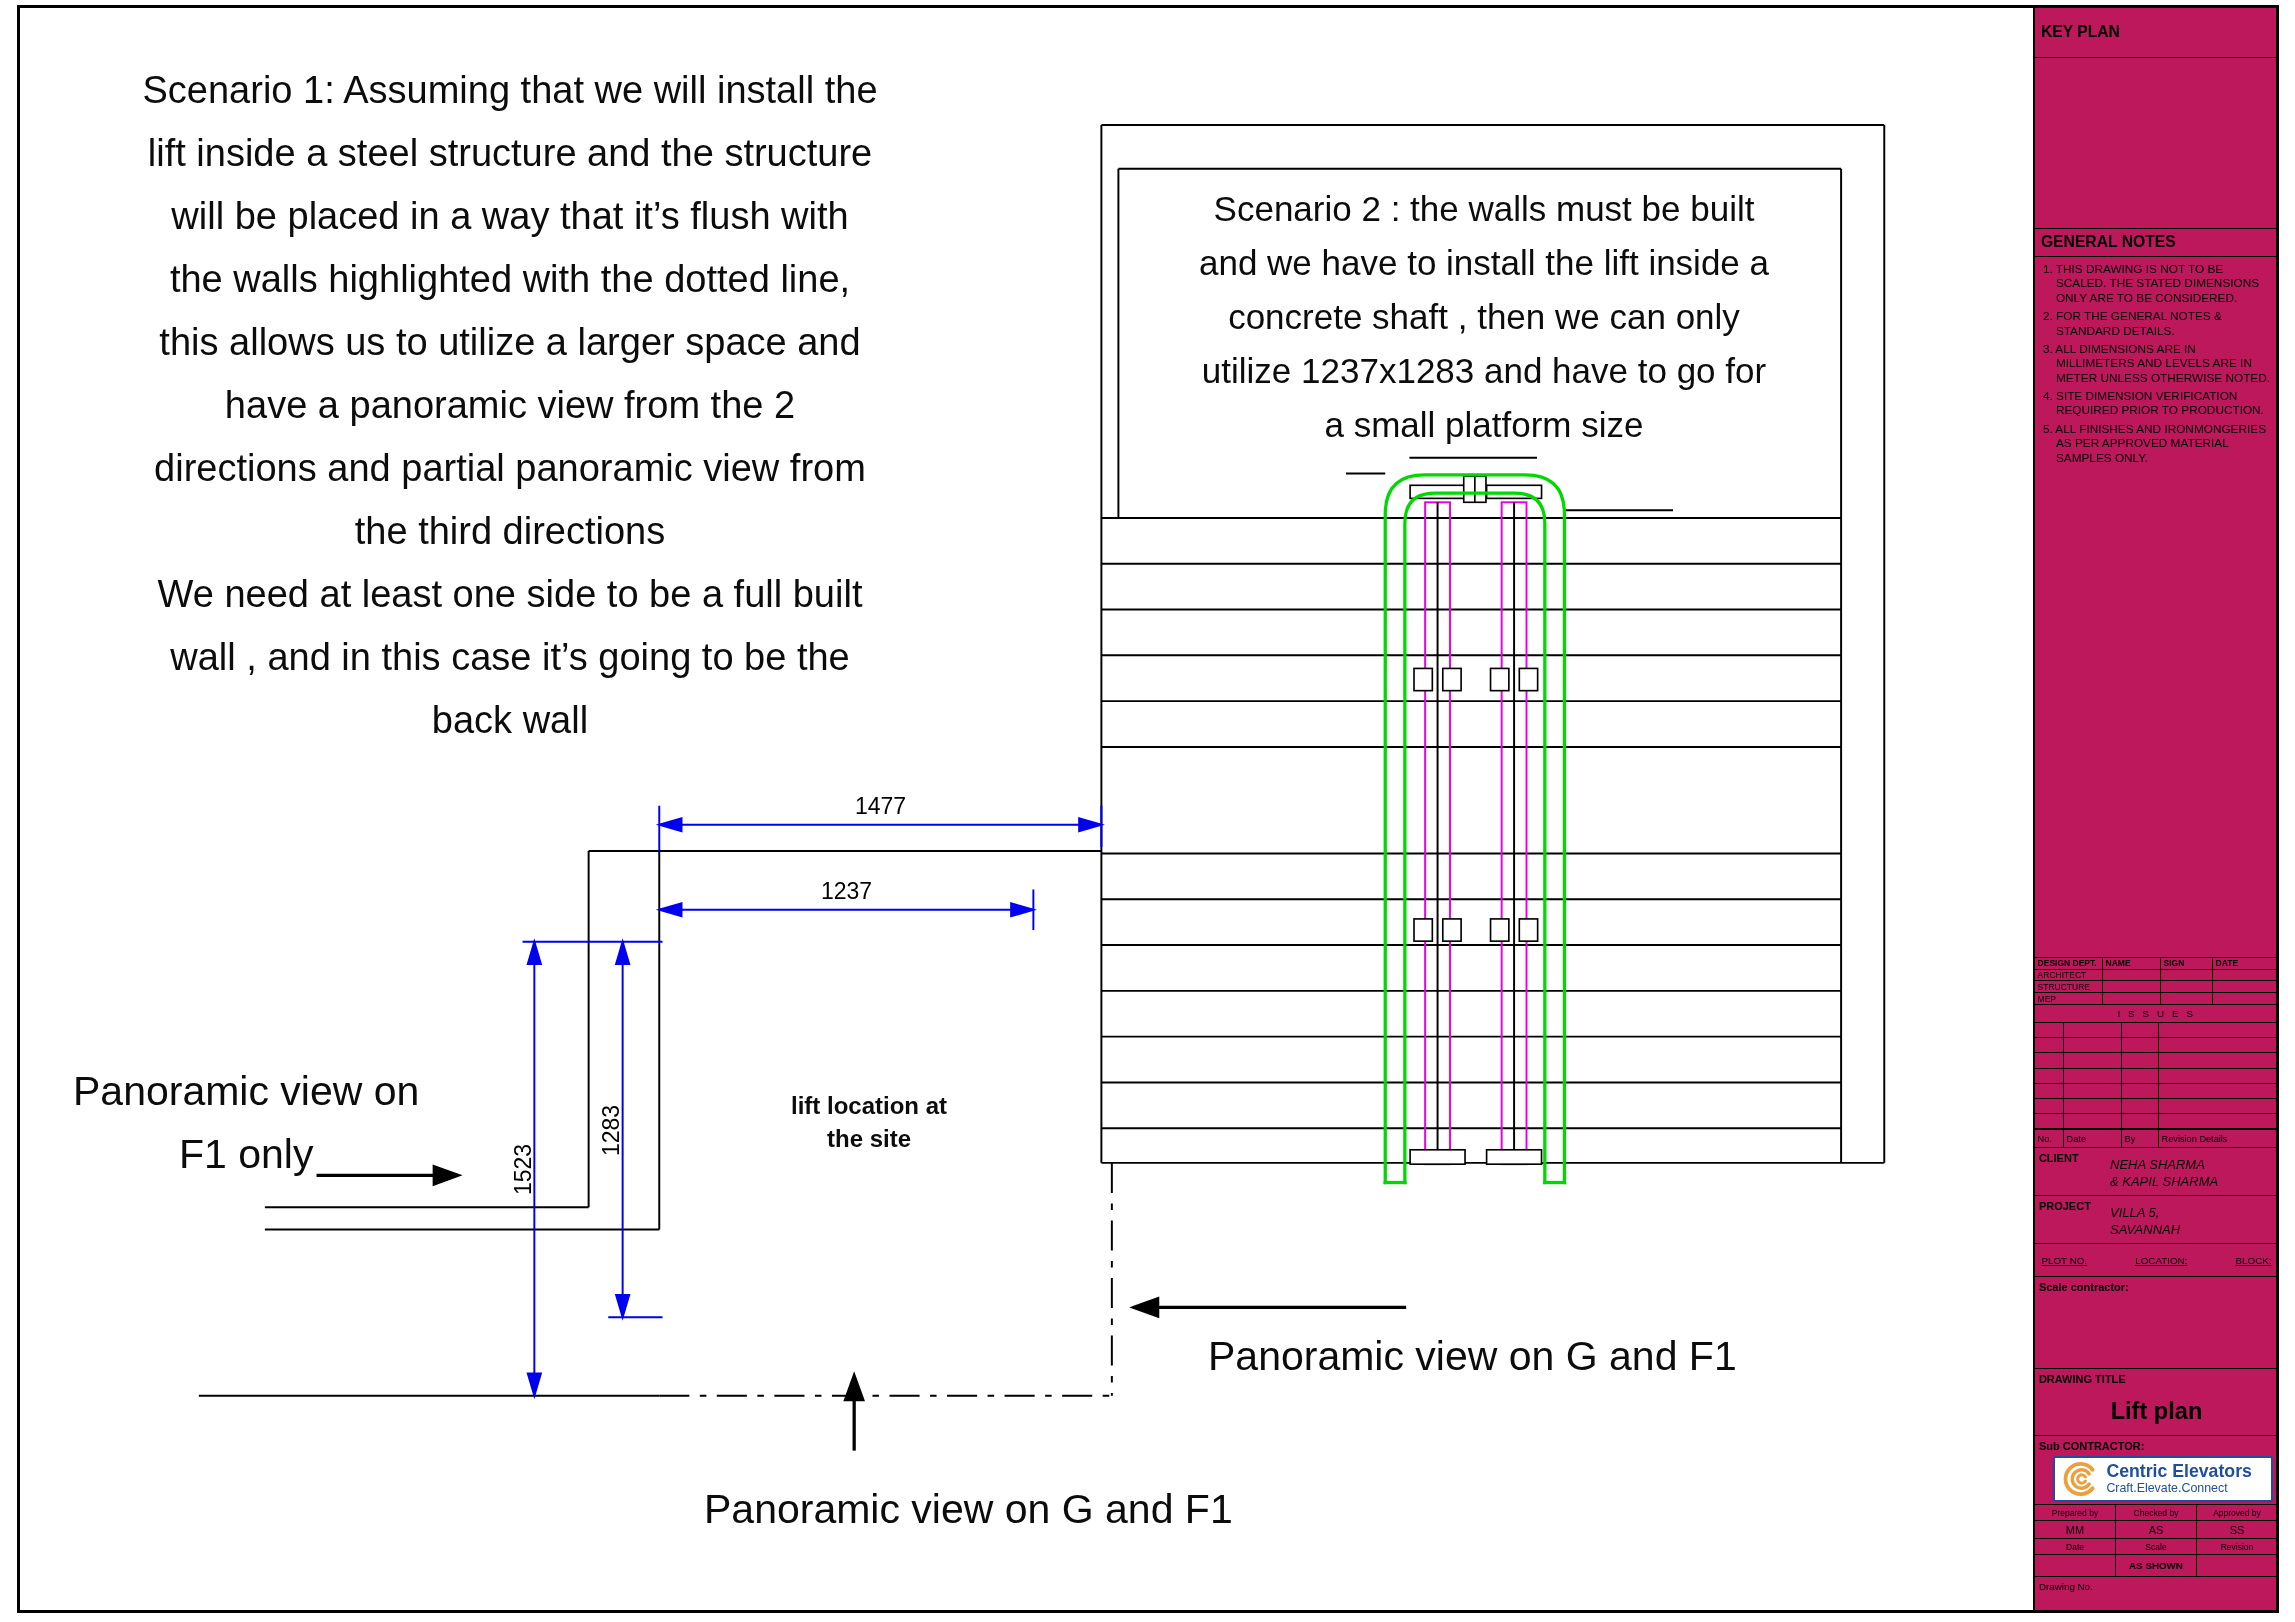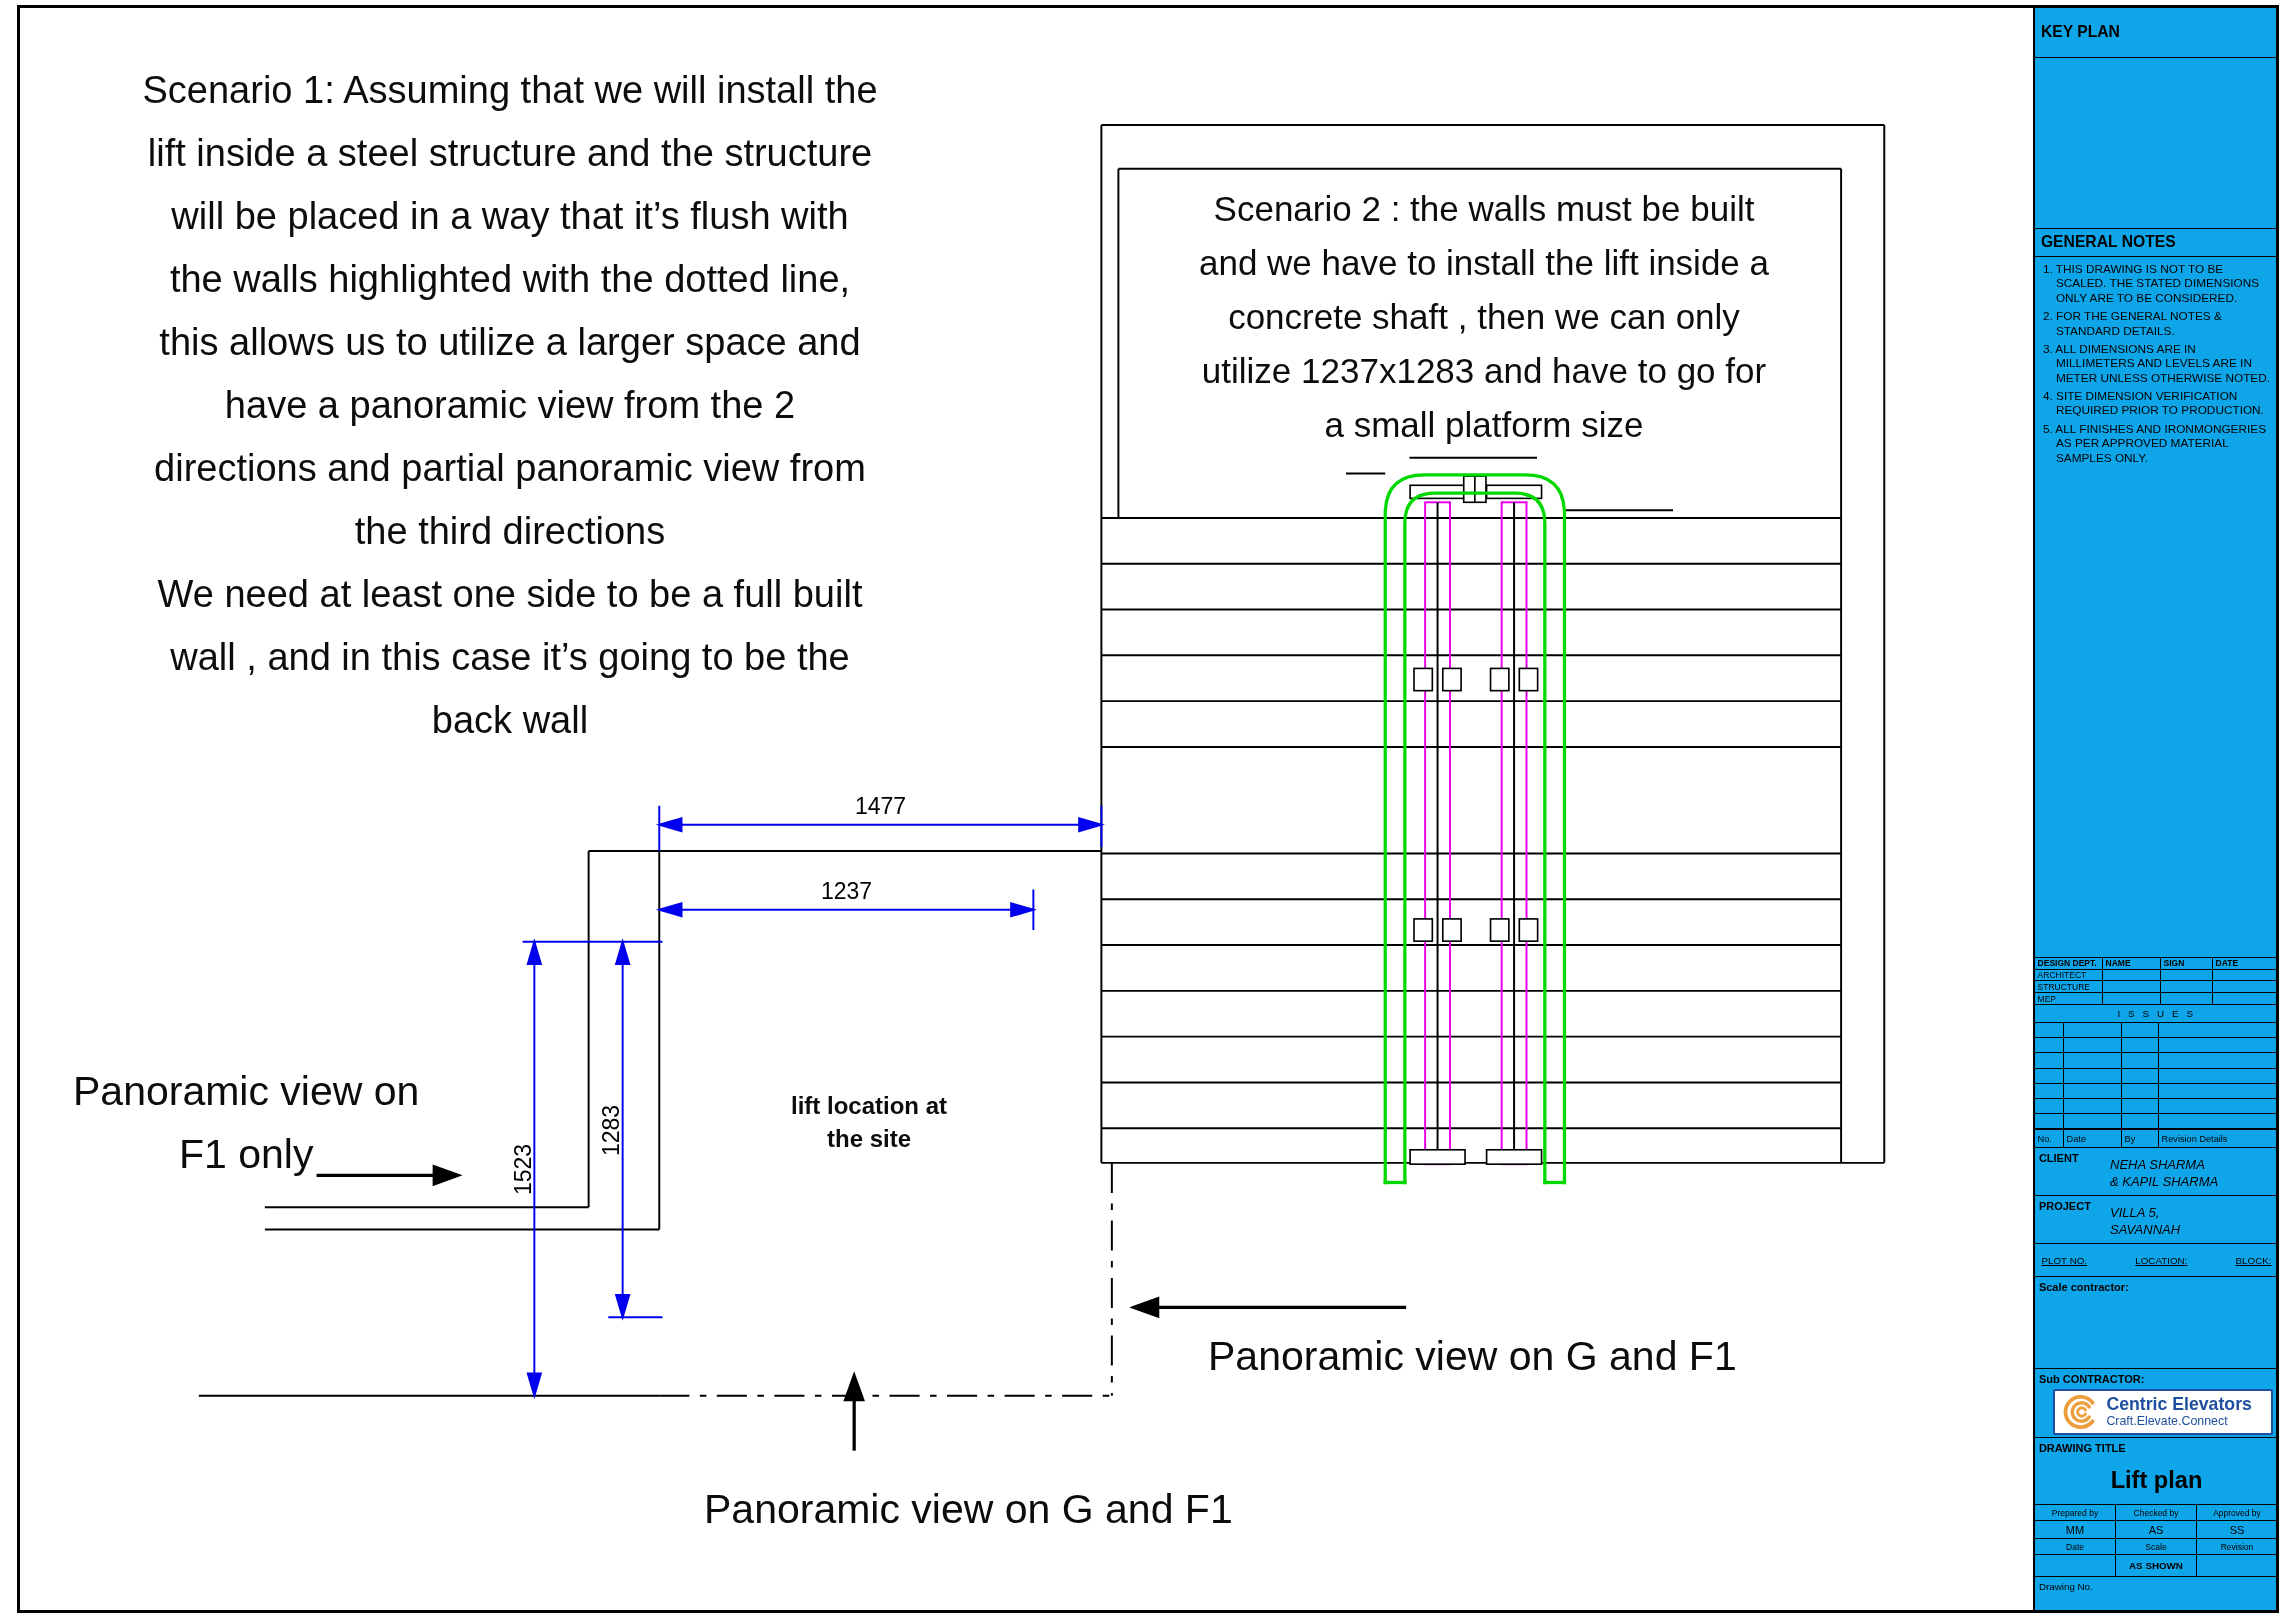--- a/index.html
+++ b/index.html
@@ -19,21 +19,21 @@
   .dim-label.vert { width:105px; transform:rotate(-90deg); }
   #dim-1523 { left:471px; top:1156px; }
   #dim-1283 { left:559px; top:1117px; }
 
   #lift-location { left:751px; top:1089px; width:236px; font-size:24px; font-weight:bold; line-height:33px; }
   #pano-f1 { left:73px; top:1060px; font-size:41px; line-height:63px; }
   #pano-right { left:1208px; top:1333px; font-size:41px; }
   #pano-bottom { left:704px; top:1486px; font-size:41px; }
 
   
-  .titleblock { position:absolute; left:2033px; top:7.9px; width:245px; height:1603px; border-left:2px solid #000; background:#0ea5e9; }
+  .titleblock { position:absolute; left:2033px; top:7.9px; width:245px; height:1603px; border-left:2px solid #000; background:#be185d; }
   .tb-sec { position:relative; width:100%; border-bottom:1.3px solid #000; overflow:hidden; }
   .tb-keyplan-h { height:50px; display:flex; align-items:center; padding-left:5.9px; font-size:15.7px; font-weight:bold; }
   .tb-keyplan-box { height:171px; }
   .tb-gn-h { height:28px; display:flex; align-items:center; padding-left:5.9px; font-size:15.7px; font-weight:bold; }
   .tb-notes { height:701px; padding:5.2px 3.9px 0 3.9px; }
   .note { font-size:11.8px; line-height:14.4px; padding-left:17px; text-indent:-13px; margin-bottom:3.9px; white-space:pre-line; }
 
   .tb-design { height:47px; display:grid; grid-template-columns:68px 58px 52px 64px; grid-auto-rows:11.8px; border-bottom:0.7px solid #000; }
   .dt-cell { border-right:0.7px solid #000; border-bottom:0.7px solid #000; font-size:8.5px; display:flex; align-items:center; padding-left:2.6px; }
   .dt-cell.hd { font-weight:bold; }
@@ -314,42 +314,42 @@
     <div class="tb-sec tb-plot">
       <span>PLOT NO.</span>
       <span>LOCATION:</span>
       <span>BLOCK:</span>
     </div>
 
     <div class="tb-sec tb-main">
       <div class="tb-label">Scale contractor:</div>
     </div>
 
+    <div class="tb-sec tb-dtitle">
+      <div class="tb-label">DRAWING TITLE</div>
+      <div class="dtitle-value">Lift plan</div>
+    </div>
+
     <div class="tb-sec tb-sub">
       <div class="tb-label">Sub CONTRACTOR:</div>
       <div class="logo-box">
         <svg width="42" height="42" viewBox="0 0 100 100">
           <g fill="none" stroke-linecap="round" stroke="#ee9f3d">
             <path d="M80 28 A36 36 0 1 0 80 72" stroke-width="9"></path>
             <path d="M72 38 A22 22 0 1 0 72 62" stroke-width="8"></path>
             <path d="M63 45 A10 10 0 1 0 63 55" stroke-width="7"></path>
           </g>
         </svg>
         <div>
           <div class="logo-name">Centric Elevators</div>
           <div class="logo-tag">Craft.Elevate.Connect</div>
         </div>
       </div>
     </div>
 
-    <div class="tb-sec tb-dtitle">
-      <div class="tb-label">DRAWING TITLE</div>
-      <div class="dtitle-value">Lift plan</div>
-    </div>
-
     <div class="tb-sec tb-sign">
       <div class="sg-cell lbl">Prepared by</div>
       <div class="sg-cell lbl">Checked by</div>
       <div class="sg-cell lbl">Approved by</div>
       <div class="sg-cell val">MM</div>
       <div class="sg-cell val">AS</div>
       <div class="sg-cell val">SS</div>
     </div>
 
     <div class="tb-sec tb-scale">

